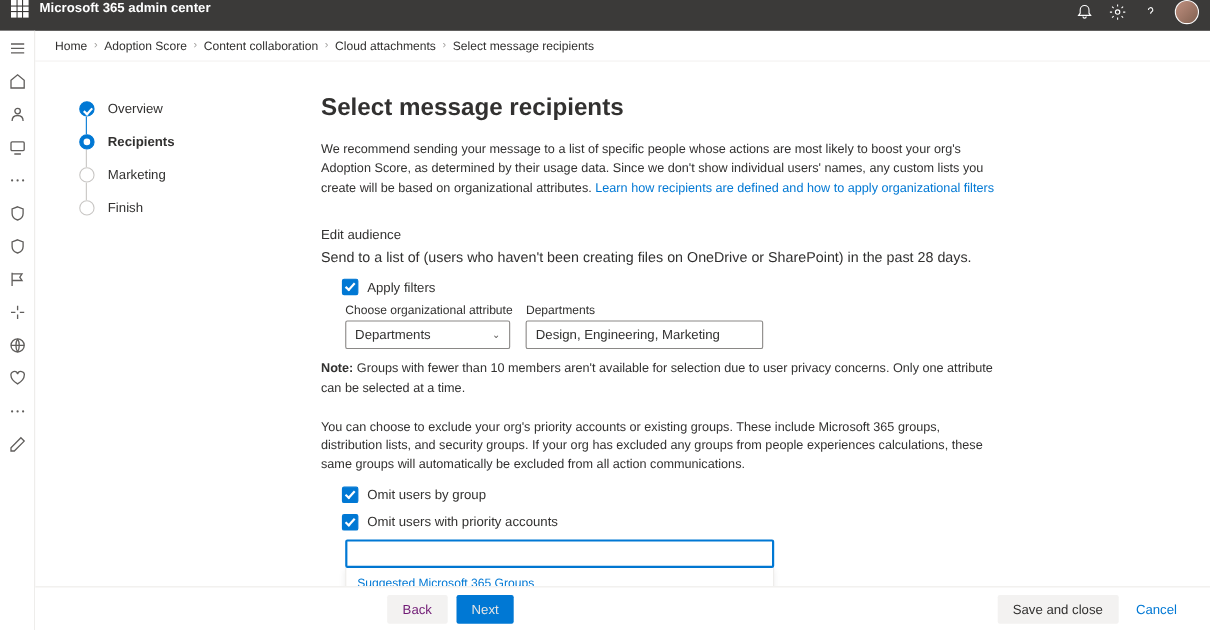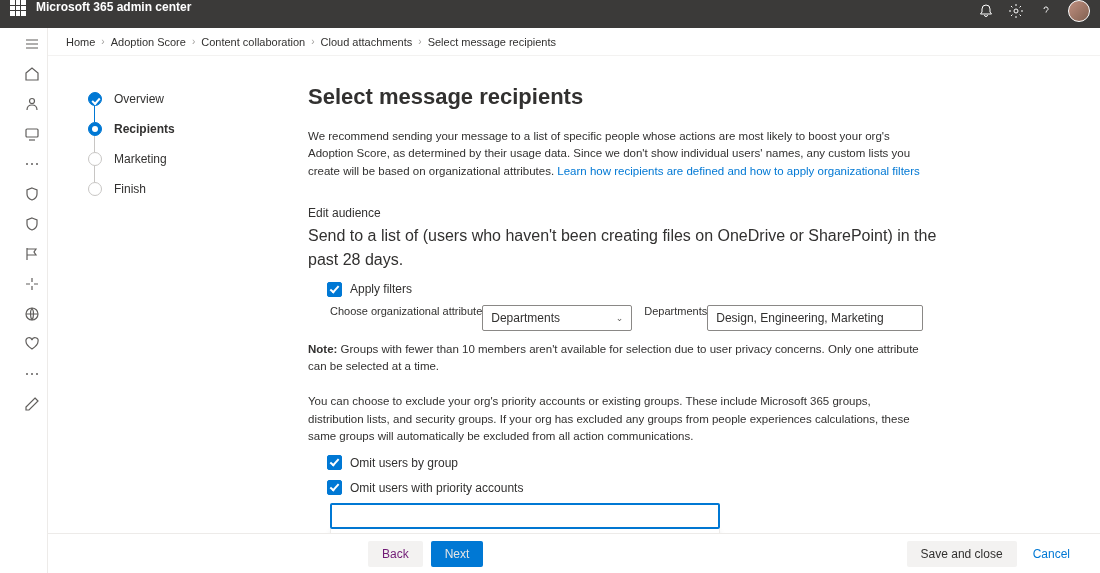--- a/index.html
+++ b/index.html
@@ -6,21 +6,21 @@
 body { font-family: "Segoe UI", -apple-system, sans-serif; font-size: 12px; color: #323130; background: #fff; }
 
 .topbar { height: 28px; background: #3b3a39; display: flex; align-items: flex-start; padding: 0 10px; color: #fff; }
 .waffle { width: 16px; height: 16px; display: grid; grid-template-columns: repeat(3,1fr); grid-template-rows: repeat(3,1fr); gap: 1px; margin-right: 10px; }
 .waffle span { background: #fff; }
 .topbar-title { font-size: 12px; font-weight: 600; flex: 1; }
 .topbar-icons { display: flex; align-items: center; gap: 14px; }
 .top-icon { width: 16px; height: 16px; color: #fff; cursor: pointer; }
 .avatar { width: 22px; height: 22px; border-radius: 50%; background: linear-gradient(135deg,#c09080,#806050); border: 1px solid #fff; }
 
-.page { display: flex; height: 545px; margin-left: 16px; }
+.page { display: flex; height: 545px; }
 .leftrail { width: 32px; background: #fff; border-right: 1px solid #edebe9; display: flex; flex-direction: column; align-items: center; padding-top: 8px; gap: 14px; }
 .rail-icon { width: 16px; height: 16px; color: #605e5c; cursor: pointer; }
 .rail-active { position: relative; }
 .rail-active::before { content: ""; position: absolute; left: -8px; top: -2px; bottom: -2px; width: 2px; background: #0078d4; }
 
 .crumbs { height: 28px; display: flex; align-items: center; padding: 0 18px; font-size: 11px; color: #323130; border-bottom: 1px solid #f3f2f1; }
 .crumb { cursor: pointer; }
 .crumb-sep { margin: 0 6px; color: #a19f9d; font-size: 10px; }
 
 .main-wrap { flex: 1; display: flex; flex-direction: column; min-width: 0; }
@@ -36,29 +36,29 @@
 .step.current { font-weight: 600; }
 .step-connector { position: absolute; left: 6px; top: 20px; bottom: -10px; width: 1px; background: #c8c6c4; }
 .step.done .step-connector { background: #0078d4; }
 .step-label { font-size: 12px; }
 
 .content { flex: 1; padding: 28px 40px 20px 0; overflow-y: auto; min-width: 0; }
 h1 { font-size: 22px; font-weight: 600; margin-bottom: 18px; }
 .intro { font-size: 11.5px; max-width: 620px; line-height: 1.5; color: #323130; margin-bottom: 4px; }
 .link { color: #0078d4; cursor: pointer; }
 .section-h { font-size: 12px; font-weight: 400; margin-top: 26px; margin-bottom: 4px; color: #323130; }
-.sub { font-size: 16px; color: #323130; max-width: 640px; line-height: 1.5; }
+.sub { font-size: 13px; color: #323130; max-width: 640px; line-height: 1.5; }
 
 .cb-row { display: flex; align-items: center; margin-top: 10px; padding-left: 19px; }
 .cb { width: 15px; height: 15px; border: 1px solid #605e5c; border-radius: 2px; margin-right: 8px; display: flex; align-items: center; justify-content: center; cursor: pointer; }
 .cb.checked { background: #0078d4; border-color: #0078d4; }
 .cb.checked::after { content: ""; width: 7px; height: 3px; border-left: 2px solid #fff; border-bottom: 2px solid #fff; transform: rotate(-48deg); margin-top: -2px; }
 
 .filter-row { display: flex; gap: 12px; margin-top: 8px; margin-left: 22px; }
-.fld { display: flex; }
+.fld { display: flex; flex-direction: column; }
 .fld label { font-size: 11px; margin-bottom: 3px; }
 .select, .input { height: 26px; border: 1px solid #8a8886; border-radius: 2px; padding: 0 8px; font-size: 12px; background: #fff; display: flex; align-items: center; justify-content: space-between; }
 .select { width: 150px; cursor: pointer; }
 .input { width: 216px; }
 .chev { font-size: 9px; color: #605e5c; }
 
 .note { font-size: 11.5px; margin-top: 10px; max-width: 620px; line-height: 1.5; }
 .para { font-size: 11.5px; margin-top: 18px; max-width: 620px; line-height: 1.5; }
 
 .group-input { margin-top: 8px; margin-left: 22px; width: 390px; height: 26px; border: 2px solid #0078d4; border-radius: 2px; }

